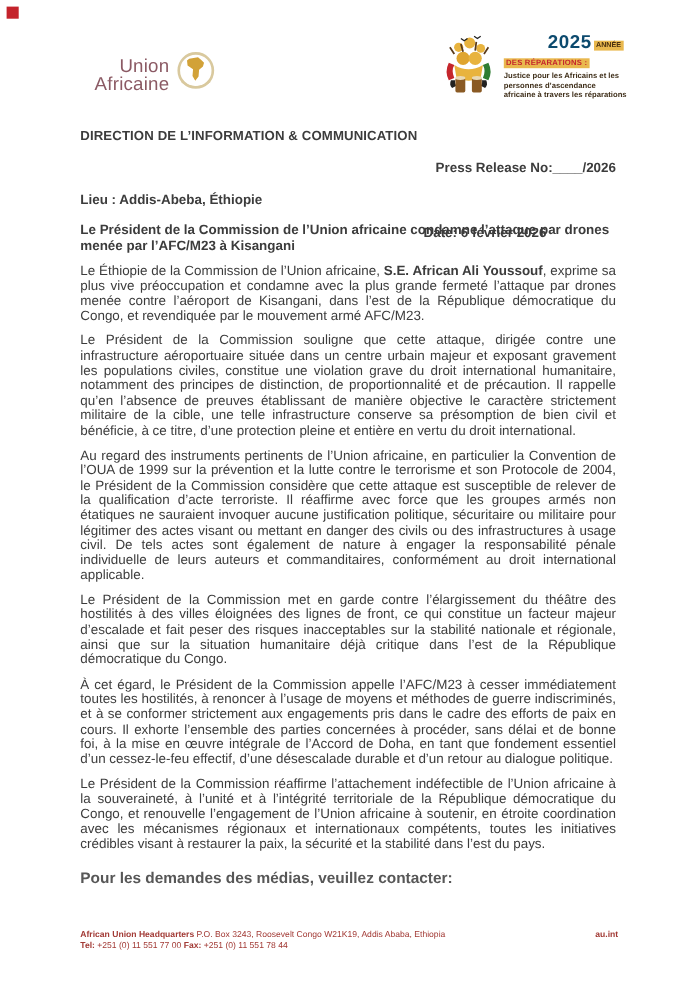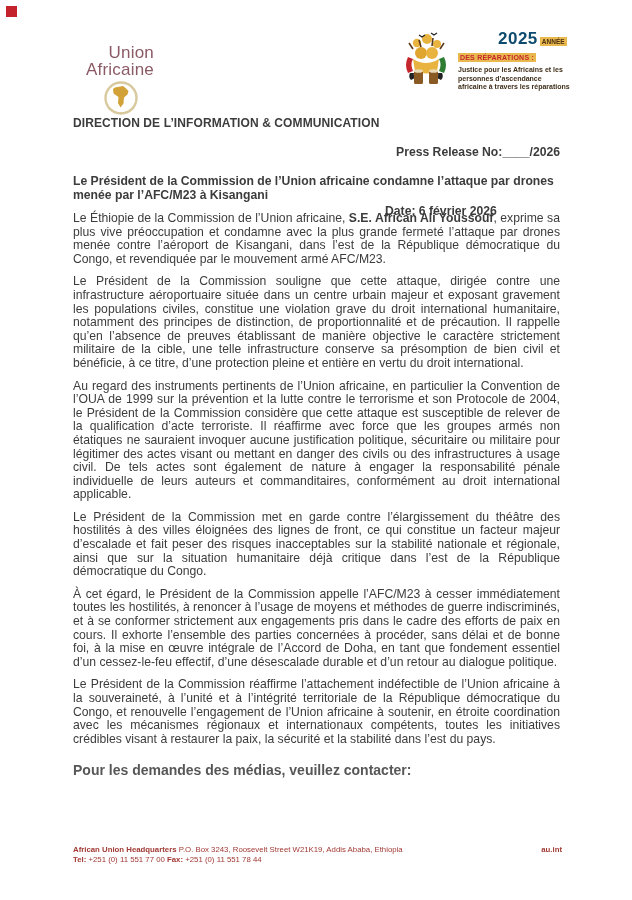--- a/index.html
+++ b/index.html
@@ -4,21 +4,21 @@
 <style>
   html,body{margin:0;padding:0;background:#e8e8e8;}
   .page{
     position:relative;width:632px;height:900px;background:#ffffff;
     margin:0 auto;overflow:hidden;
     font-family:"Liberation Sans", sans-serif;color:#3c3c3c;
   }
   .corner-mark{position:absolute;left:6px;top:6px;width:11px;height:11px;background:#c4232b;}
 
   
-  .au-logo{position:absolute;left:86px;top:44px;display:flex;align-items:center;flex-direction:column;}
+  .au-logo{position:absolute;left:86px;top:44px;display:flex;align-items:center;}
   .au-logo-text{font-size:17px;line-height:17px;color:#8b5a64;text-align:right;letter-spacing:.2px;}
   .au-emblem{margin-left:3px;}
 
   .camp-logo{position:absolute;left:399px;top:31px;display:flex;}
   .camp-text{margin-left:5px;width:122px;}
   .camp-row1{display:flex;align-items:flex-end;}
   .camp-year{font-size:17px;font-weight:bold;color:#0c4a6e;line-height:15px;letter-spacing:.5px;margin-left:40px;}
   .camp-annee{font-size:6.5px;font-weight:bold;color:#4a3010;background:#e9b84e;padding:1px 2px;margin-left:2px;}
   .camp-line2{display:inline-block;font-size:7px;font-weight:bold;color:#c5262c;background:#e9b84e;padding:1px 2px;margin-top:1px;letter-spacing:.2px;}
   .camp-tagline{font-size:7px;font-weight:bold;color:#3f2f1a;line-height:8.6px;margin-top:2px;}
@@ -96,37 +96,38 @@
   </div>
 
   <div class="content">
     <div class="dept-title">DIRECTION DE L’INFORMATION &amp; COMMUNICATION</div>
 
     <div class="meta-row">
       <span>Press Release No:____/2026</span>
       <span class="meta-date">Date: 6 février 2026</span>
     </div>
 
+    <div class="lieu">Lieu : Addis-Abeba, Éthiopie</div>
 
     <div class="doc-heading">Le Président de la Commission de l’Union africaine condamne l’attaque par drones menée par l’AFC/M23 à Kisangani</div>
 
     <p class="para"><span>Le Éthiopie de la Commission de l’Union africaine, </span><b>S.E. African Ali Youssouf</b><span>, exprime sa plus vive préoccupation et condamne avec la plus grande fermeté l’attaque par drones menée contre l’aéroport de Kisangani, dans l’est de la République démocratique du Congo, et revendiquée par le mouvement armé AFC/M23.</span></p>
 
     <p class="para">Le Président de la Commission souligne que cette attaque, dirigée contre une infrastructure aéroportuaire située dans un centre urbain majeur et exposant gravement les populations civiles, constitue une violation grave du droit international humanitaire, notamment des principes de distinction, de proportionnalité et de précaution. Il rappelle qu’en l’absence de preuves établissant de manière objective le caractère strictement militaire de la cible, une telle infrastructure conserve sa présomption de bien civil et bénéficie, à ce titre, d’une protection pleine et entière en vertu du droit international.</p>
     <p class="para">Au regard des instruments pertinents de l’Union africaine, en particulier la Convention de l’OUA de 1999 sur la prévention et la lutte contre le terrorisme et son Protocole de 2004, le Président de la Commission considère que cette attaque est susceptible de relever de la qualification d’acte terroriste. Il réaffirme avec force que les groupes armés non étatiques ne sauraient invoquer aucune justification politique, sécuritaire ou militaire pour légitimer des actes visant ou mettant en danger des civils ou des infrastructures à usage civil. De tels actes sont également de nature à engager la responsabilité pénale individuelle de leurs auteurs et commanditaires, conformément au droit international applicable.</p>
     <p class="para">Le Président de la Commission met en garde contre l’élargissement du théâtre des hostilités à des villes éloignées des lignes de front, ce qui constitue un facteur majeur d’escalade et fait peser des risques inacceptables sur la stabilité nationale et régionale, ainsi que sur la situation humanitaire déjà critique dans l’est de la République démocratique du Congo.</p>
     <p class="para">À cet égard, le Président de la Commission appelle l’AFC/M23 à cesser immédiatement toutes les hostilités, à renoncer à l’usage de moyens et méthodes de guerre indiscriminés, et à se conformer strictement aux engagements pris dans le cadre des efforts de paix en cours. Il exhorte l’ensemble des parties concernées à procéder, sans délai et de bonne foi, à la mise en œuvre intégrale de l’Accord de Doha, en tant que fondement essentiel d’un cessez-le-feu effectif, d’une désescalade durable et d’un retour au dialogue politique.</p>
     <p class="para">Le Président de la Commission réaffirme l’attachement indéfectible de l’Union africaine à la souveraineté, à l’unité et à l’intégrité territoriale de la République démocratique du Congo, et renouvelle l’engagement de l’Union africaine à soutenir, en étroite coordination avec les mécanismes régionaux et internationaux compétents, toutes les initiatives crédibles visant à restaurer la paix, la sécurité et la stabilité dans l’est du pays.</p>
 
     <div class="contact-note">Pour les demandes des médias, veuillez contacter:</div>
   </div>
 
   <div class="doc-footer">
     <div class="footer-line1">
-      <span><span class="footer-bold">African Union Headquarters</span><span> P.O. Box 3243, Roosevelt Street W21K19, Addis Ababa, Ethiopia</span></span>
+      <span><span class="footer-bold">African Union Headquarters</span><span> P.O. Box 3243, Roosevelt Congo W21K19, Addis Ababa, Ethiopia</span></span>
       <span class="footer-bold">au.int</span>
     </div>
     <div>
       <span class="footer-bold">Tel:</span><span> +251 (0) 11 551 77 00 </span><span class="footer-bold">Fax:</span><span> +251 (0) 11 551 78 44</span>
     </div>
   </div>
 
 </div>
 
 </body></html>

